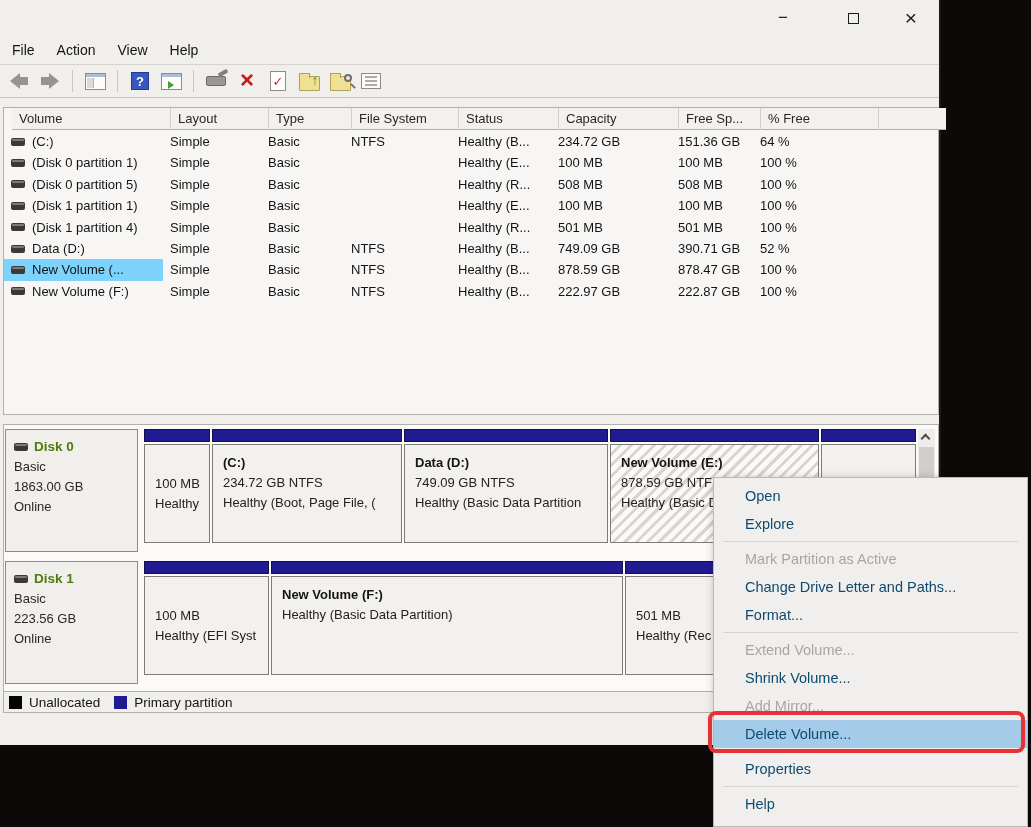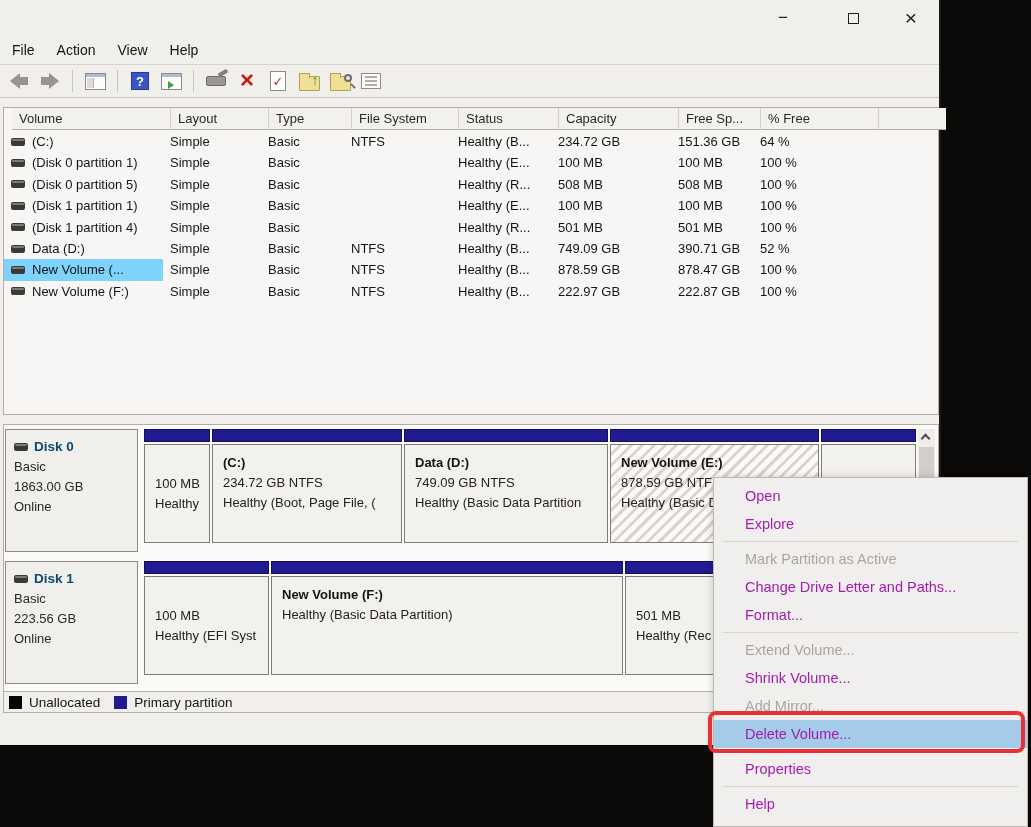--- a/index.html
+++ b/index.html
@@ -82,21 +82,21 @@
   .c0{left:0;width:159px;} .c1{left:159px;width:98px;} .c2{left:257px;width:83px;}
   .c3{left:340px;width:107px;} .c4{left:447px;width:100px;} .c5{left:547px;width:120px;}
   .c6{left:667px;width:82px;} .c7{left:749px;width:118px;} .c8{left:867px;width:68px;border-right:none;}
   .vol-ico { display:inline-block; width:14px; height:8px; background:#3b3937; border-radius:2px; margin-right:7px; position:relative; flex:0 0 auto; }
   .vol-ico::before { content:""; position:absolute; left:1px; top:1px; right:1px; height:2px; background:#7d7b78; border-radius:1px; }
   .selrow { background:#7dd3fc; }
 
   
   .diskpane { position:absolute; left:3px; top:424px; width:936px; height:267px; background:#fbfaf8; border:1px solid #b3b0ac; border-bottom:none; }
   .disk-info { position:absolute; width:133px; height:123px; border:1px solid #8c8a87; background:#f1efec; padding:7px 8px; font-size:13px; line-height:20px; color:#2a2826; }
-  .disk-title { display:flex; align-items:center; font-weight:bold; font-size:13.5px; color:#0c4a6e; }
+  .disk-title { display:flex; align-items:center; font-weight:bold; font-size:13.5px; color:#4d7c0f; }
   .disk-title .vol-ico { margin-right:6px; }
   .part { position:absolute; height:114px; display:flex; flex-direction:column; }
   .band { height:13px; background:#201b90; border:1px solid #14104f; flex:0 0 auto; }
   .pbody { flex:1; margin-top:2px; border:1px solid #7e7c79; background:#f3f1ee; padding:8px 10px 0 10px; font-size:13px; line-height:20px; overflow:hidden; white-space:nowrap; color:#242220; }
   .pbody.center { display:flex; flex-direction:column; justify-content:center; padding-top:0; }
   .pbody .ptitle { font-weight:bold; color:#141414; }
   .pbody.hatch { background:repeating-linear-gradient(135deg,#fbfaf8 0px,#fbfaf8 5px,#d9d6d2 5px,#d9d6d2 8px); }
 
   
   .dscroll { position:absolute; left:914px; top:4px; width:17px; height:253px; background:#efede9; }
@@ -106,21 +106,21 @@
   
   .legendbar { position:absolute; left:3px; top:691px; width:936px; height:22px; background:#f1efec; border:1px solid #b3b0ac; display:flex; align-items:center; padding-left:5px; font-size:13.5px; color:#141414; }
   .sw { width:13px; height:13px; margin-right:7px; flex:0 0 auto; }
   .sw-unalloc { background:#050505; }
   .sw-primary { background:#201b90; margin-left:14px; }
 
   
   .ctxmenu { position:absolute; left:713px; top:477px; width:315px; height:350px;
     background:#f1efed; border:1px solid #bcb9b5; box-shadow:4px 4px 10px rgba(0,0,0,0.45);
     padding-top:4px; z-index:10; }
-  .mi { height:28px; line-height:28px; padding-left:31px; font-size:14.5px; color:#a21caf; white-space:nowrap; }
+  .mi { height:28px; line-height:28px; padding-left:31px; font-size:14.5px; color:#0c4a6e; white-space:nowrap; }
   .mi.disabled { color:#a9a6a2; }
   .mi.hl { background:#a4cbe8; }
   .msep { height:1px; background:#d8d5d1; margin:3px 9px; }
 
   
   .redbox { position:absolute; left:708px; top:711px; width:317px; height:42px;
     border:4px solid #e73136; border-radius:8px; z-index:20; }
 </style>
 </head>
 <body>

